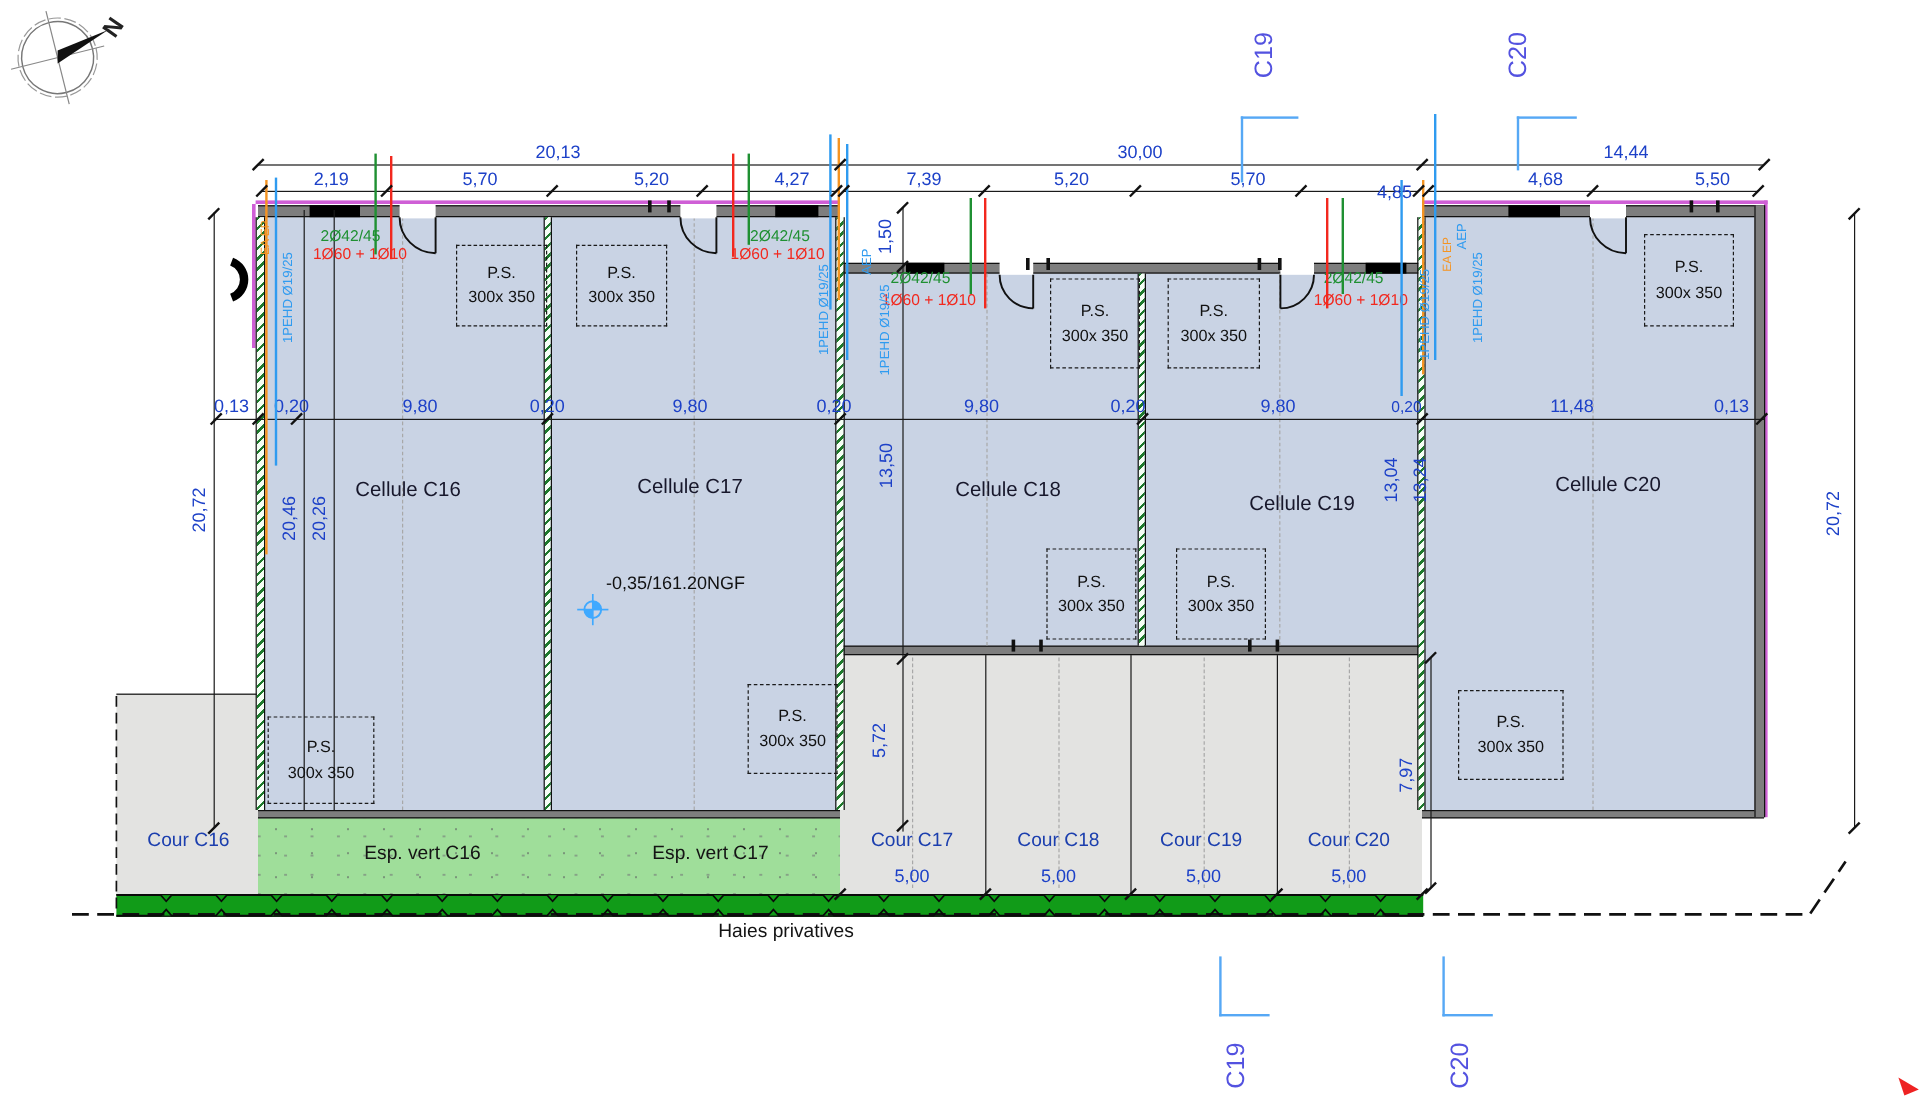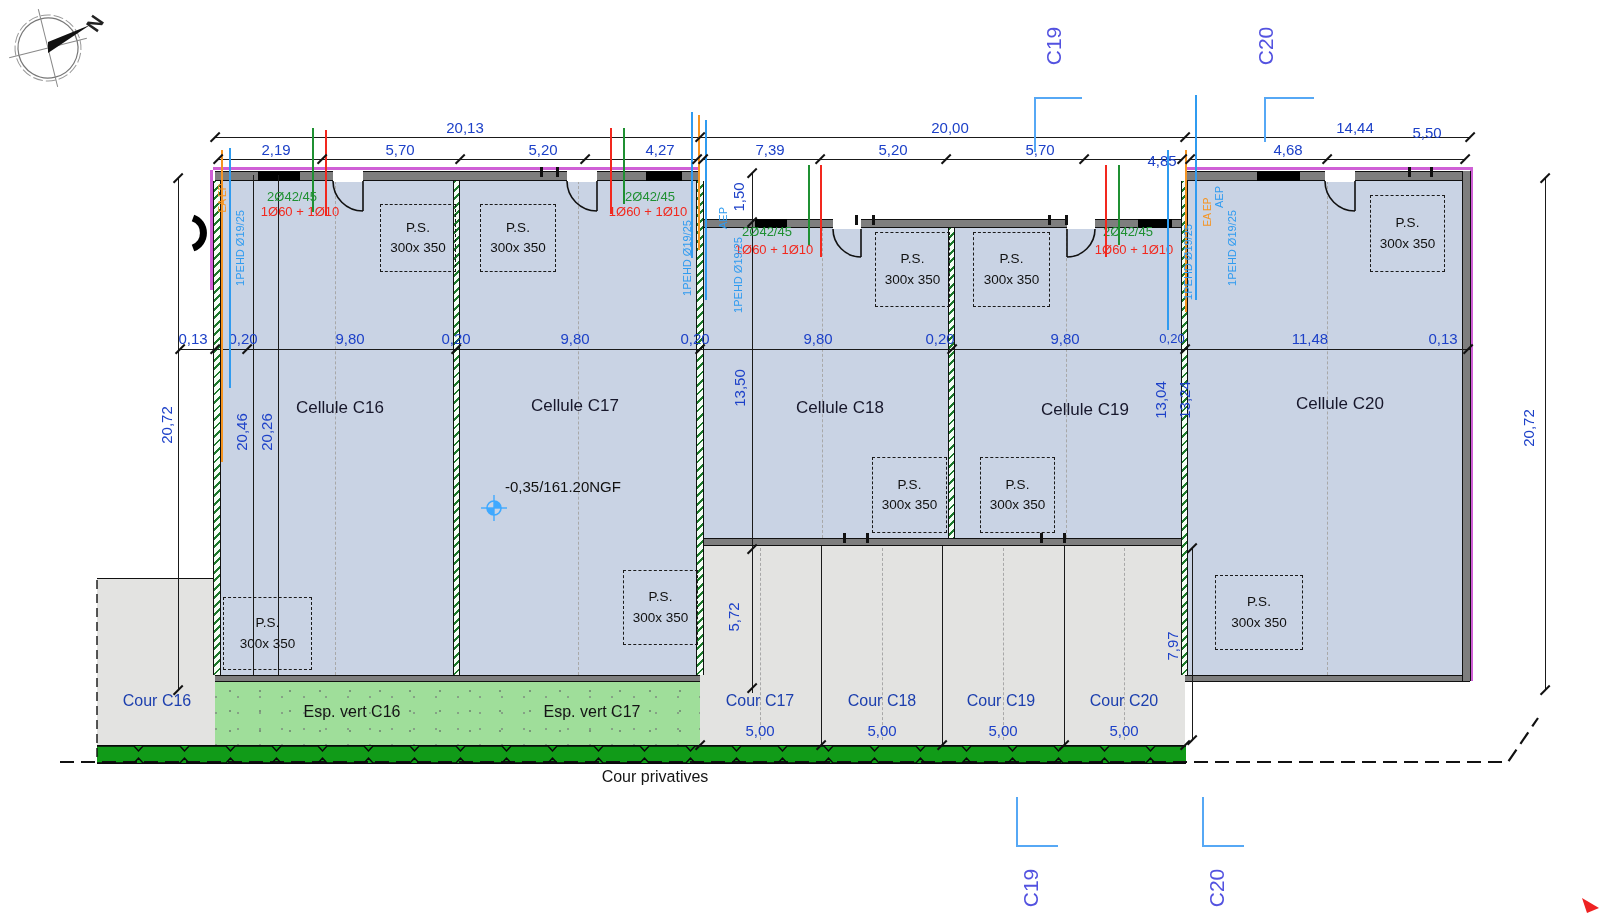--- a/index.html
+++ b/index.html
@@ -155,32 +155,32 @@
   <div class="a lineh" style="left:218px;top:159px;width:479px"></div>
   <div class="a lineh" style="left:703px;top:159px;width:479px"></div>
   <div class="a lineh" style="left:1190px;top:159px;width:275px"></div>
   <div class="a lineh" style="left:178px;top:349px;width:1292px"></div>
   <div class="a linev" style="left:178px;top:177px;height:513px"></div>
   <div class="a linev" style="left:1545px;top:178px;height:512px"></div>
   <div class="a linev" style="left:752px;top:173px;height:520px"></div>
   <div class="a linev" style="left:1192px;top:548px;height:192px"></div>
 
   <span class="a dim" style="left:465px;top:119px">20,13</span>
-  <span class="a dim" style="left:950px;top:119px">20,00</span>
+  <span class="a dim" style="left:950px;top:119px">30,00</span>
   <span class="a dim" style="left:1355px;top:119px">14,44</span>
   <span class="a dim" style="left:276px;top:141px">2,19</span>
   <span class="a dim" style="left:400px;top:141px">5,70</span>
   <span class="a dim" style="left:543px;top:141px">5,20</span>
   <span class="a dim" style="left:660px;top:141px">4,27</span>
   <span class="a dim" style="left:770px;top:141px">7,39</span>
   <span class="a dim" style="left:893px;top:141px">5,20</span>
   <span class="a dim" style="left:1040px;top:141px">5,70</span>
   <span class="a dim" style="left:1162px;top:152px">4,85</span>
   <span class="a dim" style="left:1288px;top:141px">4,68</span>
-  <span class="a dim" style="left:1427px;top:124px">5,50</span>
+  <span class="a dim" style="left:1427px;top:141px">5,50</span>
 
   <span class="a dim" style="left:193px;top:330px">0,13</span>
   <span class="a dim" style="left:243px;top:330px">0,20</span>
   <span class="a dim" style="left:350px;top:330px">9,80</span>
   <span class="a dim" style="left:456px;top:330px">0,20</span>
   <span class="a dim" style="left:575px;top:330px">9,80</span>
   <span class="a dim" style="left:695px;top:330px">0,20</span>
   <span class="a dim" style="left:818px;top:330px">9,80</span>
   <span class="a dim" style="left:940px;top:330px">0,20</span>
   <span class="a dim" style="left:1065px;top:330px">9,80</span>
@@ -195,36 +195,36 @@
   <span class="a dimv" style="left:739px;top:388px">13,50</span>
   <span class="a dimv" style="left:1160px;top:400px">13,04</span>
   <span class="a dimv" style="left:1184px;top:400px">13,24</span>
   <span class="a dimv" style="left:1528px;top:428px">20,72</span>
   <span class="a dimv" style="left:733px;top:617px">5,72</span>
   <span class="a dimv" style="left:1172px;top:646px">7,97</span>
 
   <span class="a lbl" style="left:340px;top:398px">Cellule C16</span>
   <span class="a lbl" style="left:575px;top:396px">Cellule C17</span>
   <span class="a lbl" style="left:840px;top:398px">Cellule C18</span>
-  <span class="a lbl" style="left:1085px;top:400px">Cellule C19</span>
+  <span class="a lbl" style="left:1085px;top:410px">Cellule C19</span>
   <span class="a lbl" style="left:1340px;top:394px">Cellule C20</span>
   <span class="a" style="left:505px;top:478px;font-size:15px;color:#111;white-space:nowrap">-0,35/161.20NGF</span>
 
   <span class="a clbl" style="left:157px;top:692px">Cour C16</span>
   <span class="a clbl" style="left:760px;top:692px">Cour C17</span>
   <span class="a clbl" style="left:882px;top:692px">Cour C18</span>
   <span class="a clbl" style="left:1001px;top:692px">Cour C19</span>
   <span class="a clbl" style="left:1124px;top:692px">Cour C20</span>
   <span class="a dim" style="left:760px;top:722px">5,00</span>
   <span class="a dim" style="left:882px;top:722px">5,00</span>
   <span class="a dim" style="left:1003px;top:722px">5,00</span>
   <span class="a dim" style="left:1124px;top:722px">5,00</span>
   <span class="a glbl" style="left:352px;top:703px">Esp. vert C16</span>
   <span class="a glbl" style="left:592px;top:703px">Esp. vert C17</span>
-  <span class="a glbl" style="left:655px;top:768px">Cour privatives</span>
+  <span class="a glbl" style="left:655px;top:768px">Haies privatives</span>
 
   <span class="a reb" style="left:292px;top:189px;color:var(--rgreen)">2Ø42/45</span>
   <span class="a reb" style="left:300px;top:204px;color:var(--rred)">1Ø60 + 1Ø10</span>
   <span class="a reb" style="left:650px;top:189px;color:var(--rgreen)">2Ø42/45</span>
   <span class="a reb" style="left:648px;top:204px;color:var(--rred)">1Ø60 + 1Ø10</span>
   <span class="a reb" style="left:767px;top:224px;color:var(--rgreen)">2Ø42/45</span>
   <span class="a reb" style="left:774px;top:242px;color:var(--rred)">1Ø60 + 1Ø10</span>
   <span class="a reb" style="left:1128px;top:224px;color:var(--rgreen)">2Ø42/45</span>
   <span class="a reb" style="left:1134px;top:242px;color:var(--rred)">1Ø60 + 1Ø10</span>
 

